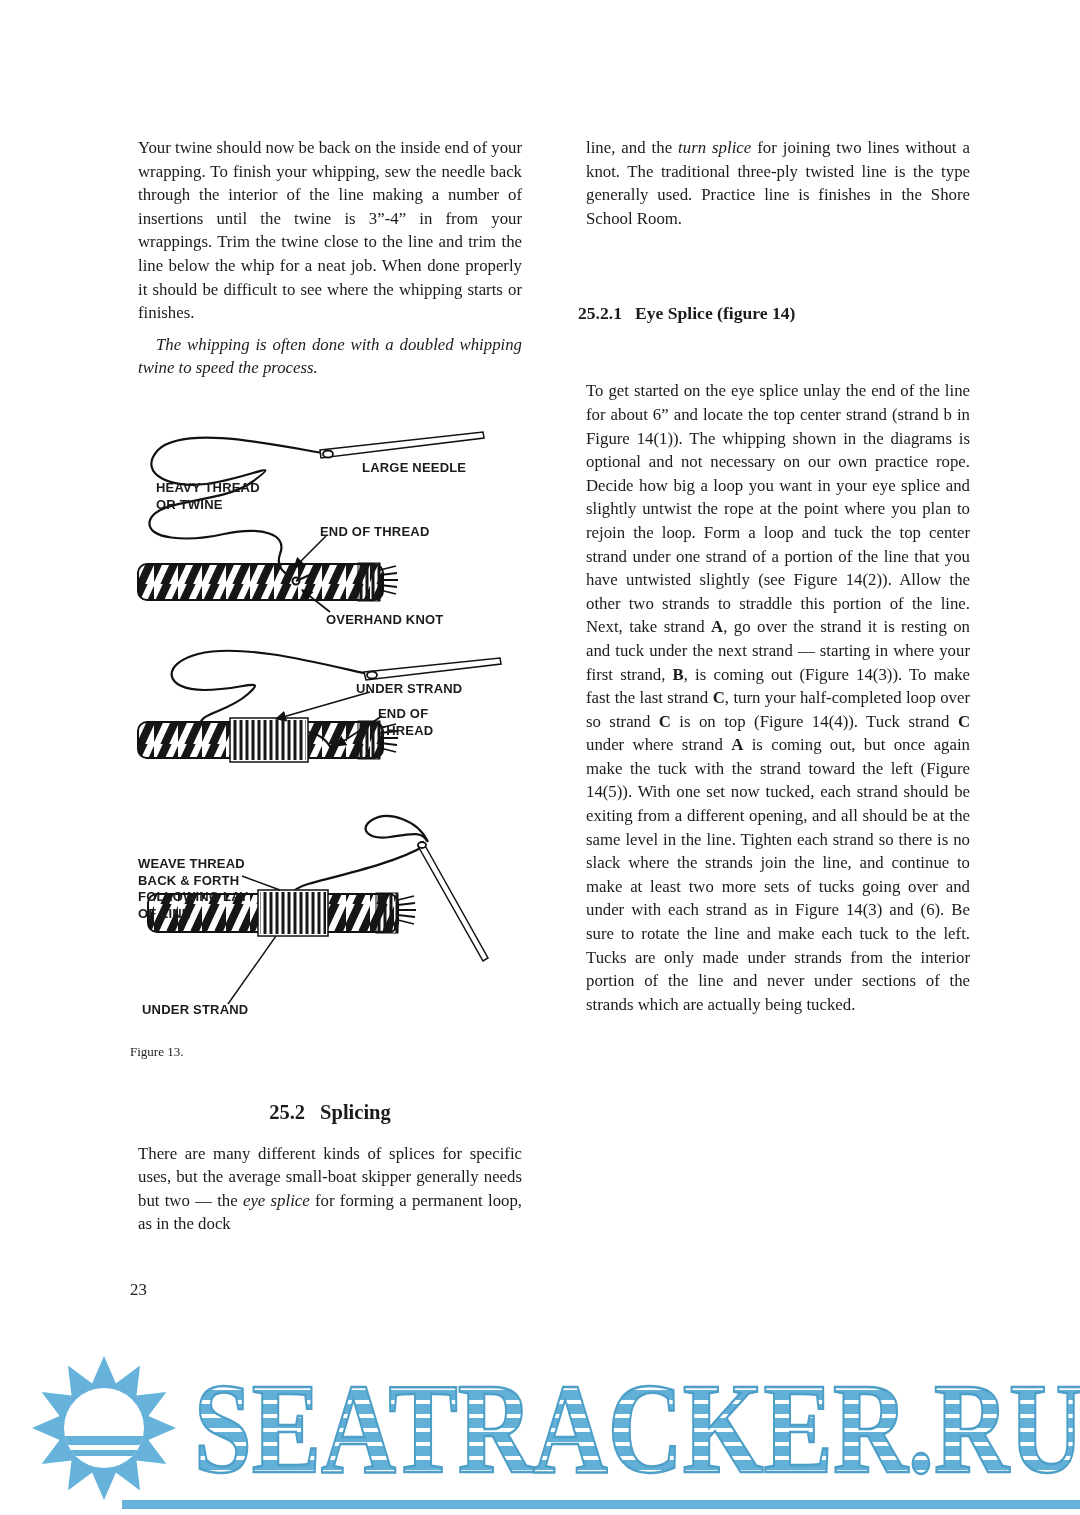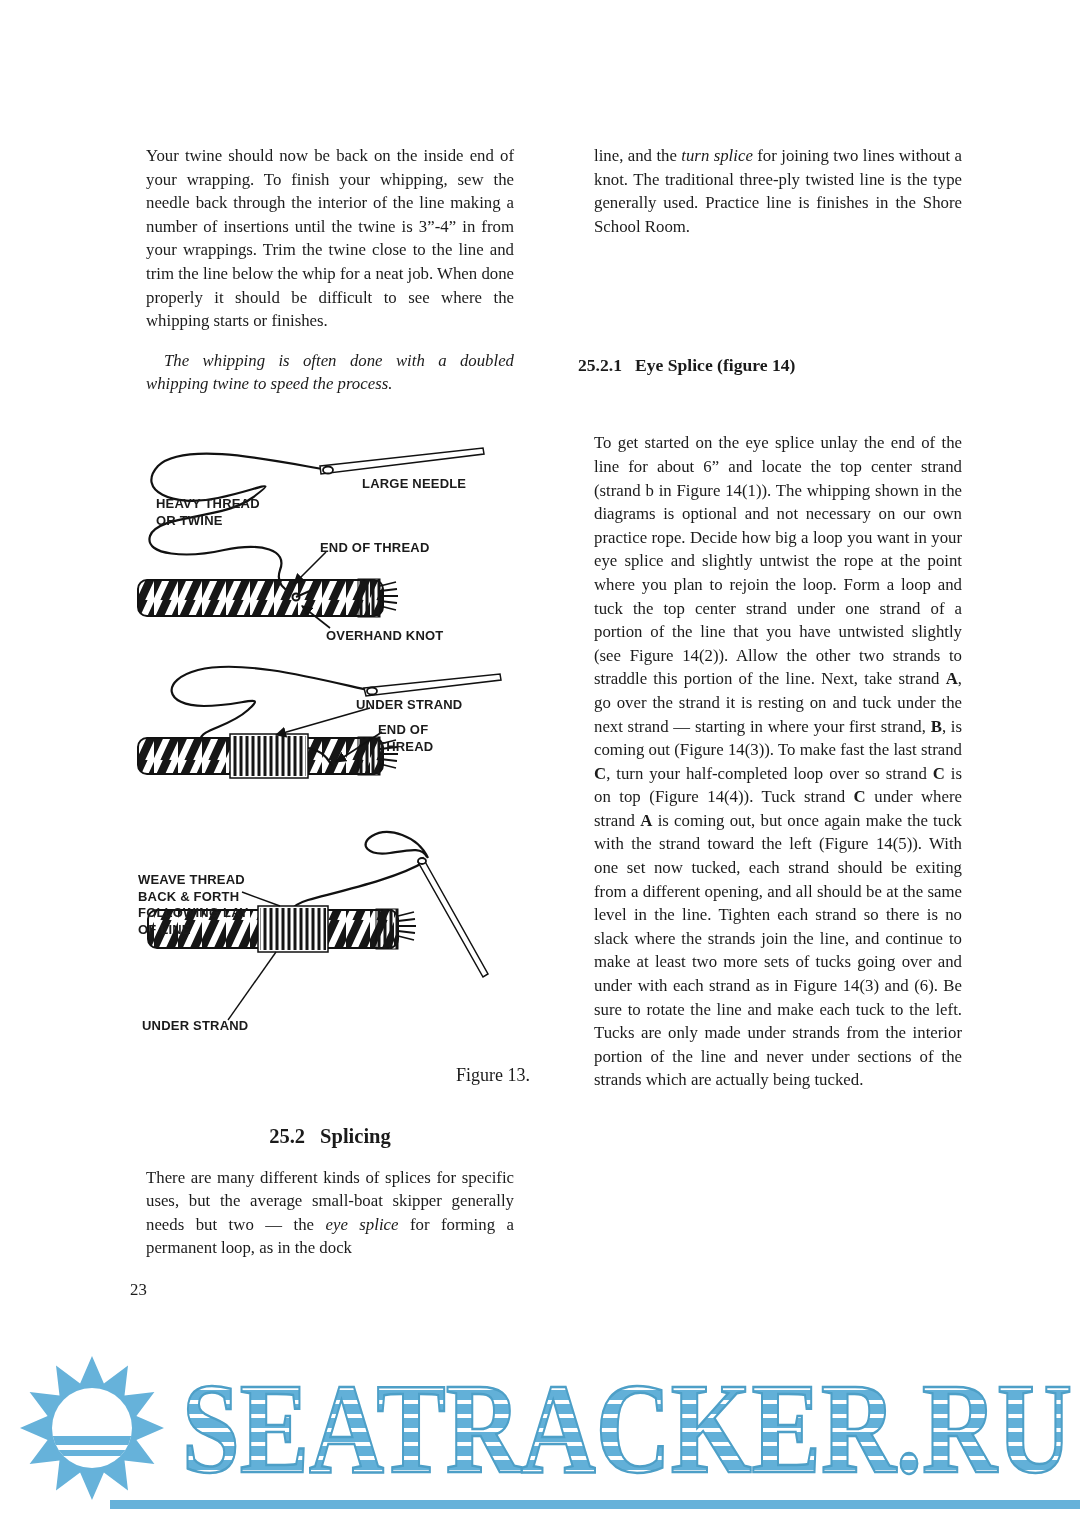--- a/index.html
+++ b/index.html
@@ -8,47 +8,47 @@
     width:1080px;height:1515px;
     margin:0 auto;
     background:#ffffff;
     font-family:"Liberation Serif", serif;
     color:#1b1b1b;
     overflow:hidden;
   }
   .col{position:absolute;top:128px;width:400px;font-size:16.8px;line-height:23.6px;}
   .col-left{left:130px;}
   .col-right{left:578px;}
-  .col p{margin:16px;text-align:justify;}
+  .col p{margin:8px;text-align:justify;}
   p.indent{text-indent:18px;font-style:italic;}
 
   h2.section{font-size:20.5px;line-height:25px;margin:36px 0 17px 0;font-weight:bold;text-align:center;}
   h2.section .sec-num{margin-right:15px;}
-  h3.subsection{font-size:17.6px;line-height:22px;margin:116px 0 55px 0;font-weight:bold;}
+  h3.subsection{font-size:17.6px;line-height:22px;margin:72px 0 55px 0;font-weight:bold;}
   h3.subsection .sec-num{margin-right:13px;}
 
   .figure{position:relative;width:400px;height:600px;margin:44px 0 0 0;}
   .figure svg{position:absolute;left:0;top:0;}
   .fig-label{
     position:absolute;
     font-family:"Liberation Sans", sans-serif;
     font-weight:bold;
     font-size:13px;
     line-height:1.28;
     letter-spacing:.2px;
     white-space:pre-line;
   }
-  .fig-caption{text-align:right;margin-top:24px;font-size:18px;}
+  .fig-caption{text-align:left;margin-top:16px;font-size:13px;}
 
   .page-number{
     position:absolute;left:130px;top:1280px;width:848px;
     text-align:left;font-size:16.8px;
   }
 
-  .watermark{position:absolute;left:4px;top:1348px;width:1052px;height:167px;}
+  .watermark{position:absolute;left:16px;top:1348px;width:1052px;height:167px;}
   .watermark svg{display:block;}
 </style>
 </head>
 <body>
 
 <div class="page">
 
   <div class="col col-left">
     <p>Your twine should now be back on the inside end of your wrapping. To finish your whipping, sew the needle back through the interior of the line making a number of insertions until the twine is 3”-4” in from your wrappings. Trim the twine close to the line and trim the line below the whip for a neat job. When done properly it should be difficult to see where the whipping starts or finishes.</p>
     <p class="indent">The whipping is often done with a doubled whipping twine to speed the process.</p>

